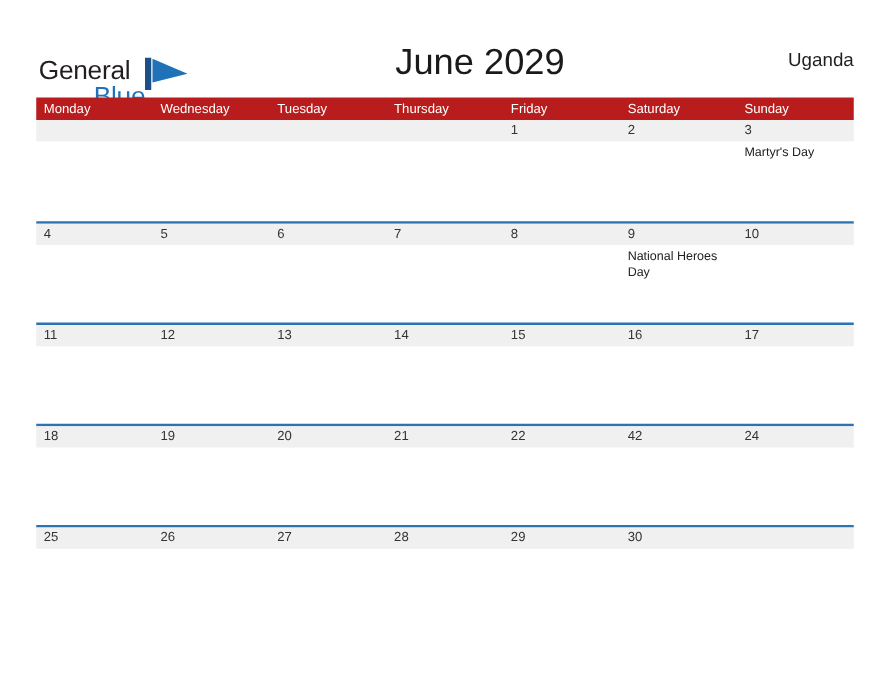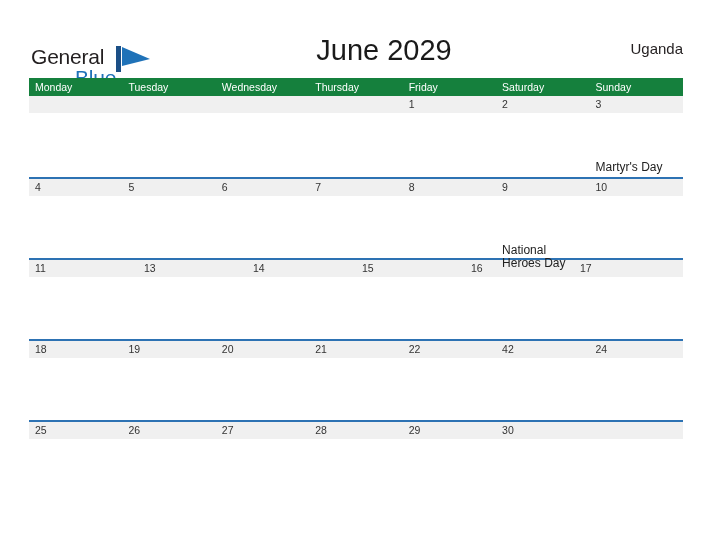--- a/index.html
+++ b/index.html
@@ -93,21 +93,21 @@
     position: absolute;
     left: 29px;
     top: 78px;
     width: 654px;
   }
 
   .weekday-row {
     display: flex;
     width: 654px;
     height: 18px;
-    background: #15803d;
+    background: #b91c1c;
   }
   .weekday {
     flex: 1 1 0;
     box-sizing: border-box;
     padding-left: 6px;
     font-size: 10.5px;
     line-height: 18px;
     color: #ffffff;
     white-space: nowrap;
     overflow: hidden;
@@ -135,25 +135,24 @@
     top: 1px;
     font-size: 10.5px;
     line-height: 15px;
     color: #333333;
   }
 
   .day-events {
     padding: 4px 7px 0 6px;
   }
   .event {
-    font-size: 12px;
+    font-size: 10px;
     line-height: 12.5px;
     color: #222222;
     word-wrap: break-word;
-    margin-top: 44px;
   }
 
   .band-strip {
     position: absolute;
     left: 0;
     top: 0;
     width: 654px;
     height: 17px;
     background: #f0f0f0;
     z-index: 0;
@@ -189,22 +188,22 @@
 
     <div class="cal-title">June 2029</div>
 
     <div class="cal-country">Uganda</div>
   </div>
 
   <div class="calendar">
 
     <div class="weekday-row">
       <div class="weekday">Monday</div>
+      <div class="weekday">Wednesday</div>
       <div class="weekday">Tuesday</div>
-      <div class="weekday">Wednesday</div>
       <div class="weekday">Thursday</div>
       <div class="weekday">Friday</div>
       <div class="weekday">Saturday</div>
       <div class="weekday">Sunday</div>
     </div>
 
     <div id="weeks-container">
         <div class="week-row first">
           <div class="week-inner">
             <div class="band-strip"></div>
@@ -257,20 +256,23 @@
             </div>
           </div>
         </div>
         <div class="week-row">
           <div class="week-inner">
             <div class="band-strip"></div>
             <div class="day-cell-inner">
               <div class="day-number">11</div>
             </div>
             <div class="day-cell-inner">
+              <div class="day-number">12</div>
+            </div>
+            <div class="day-cell-inner">
               <div class="day-number">13</div>
             </div>
             <div class="day-cell-inner">
               <div class="day-number">14</div>
             </div>
             <div class="day-cell-inner">
               <div class="day-number">15</div>
             </div>
             <div class="day-cell-inner">
               <div class="day-number">16</div>

